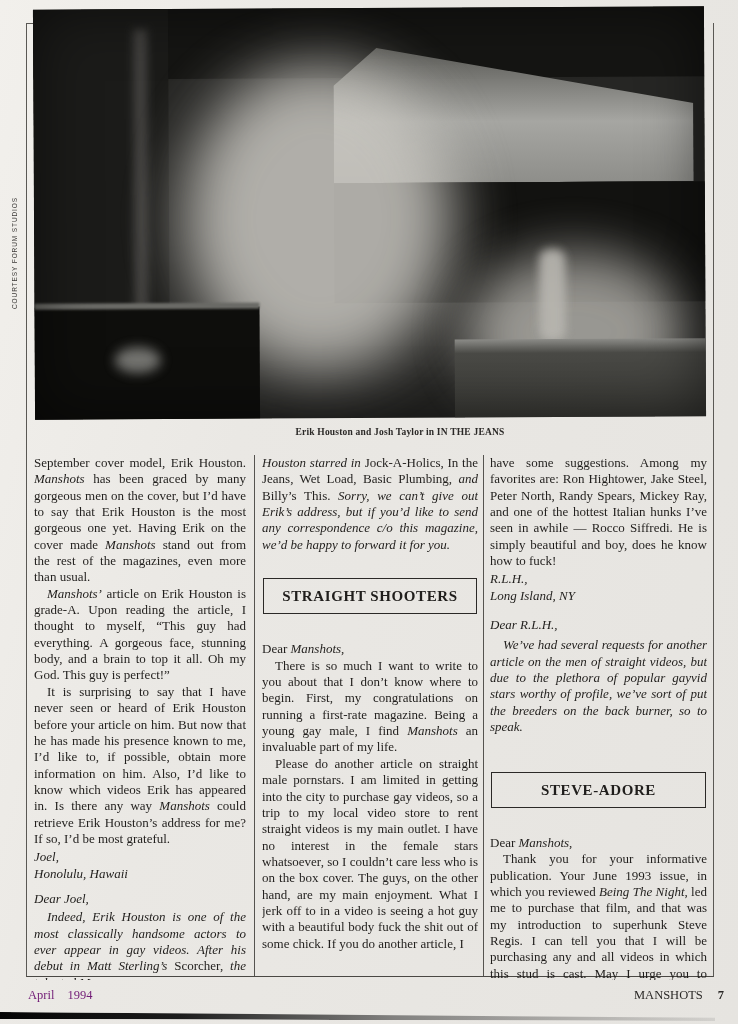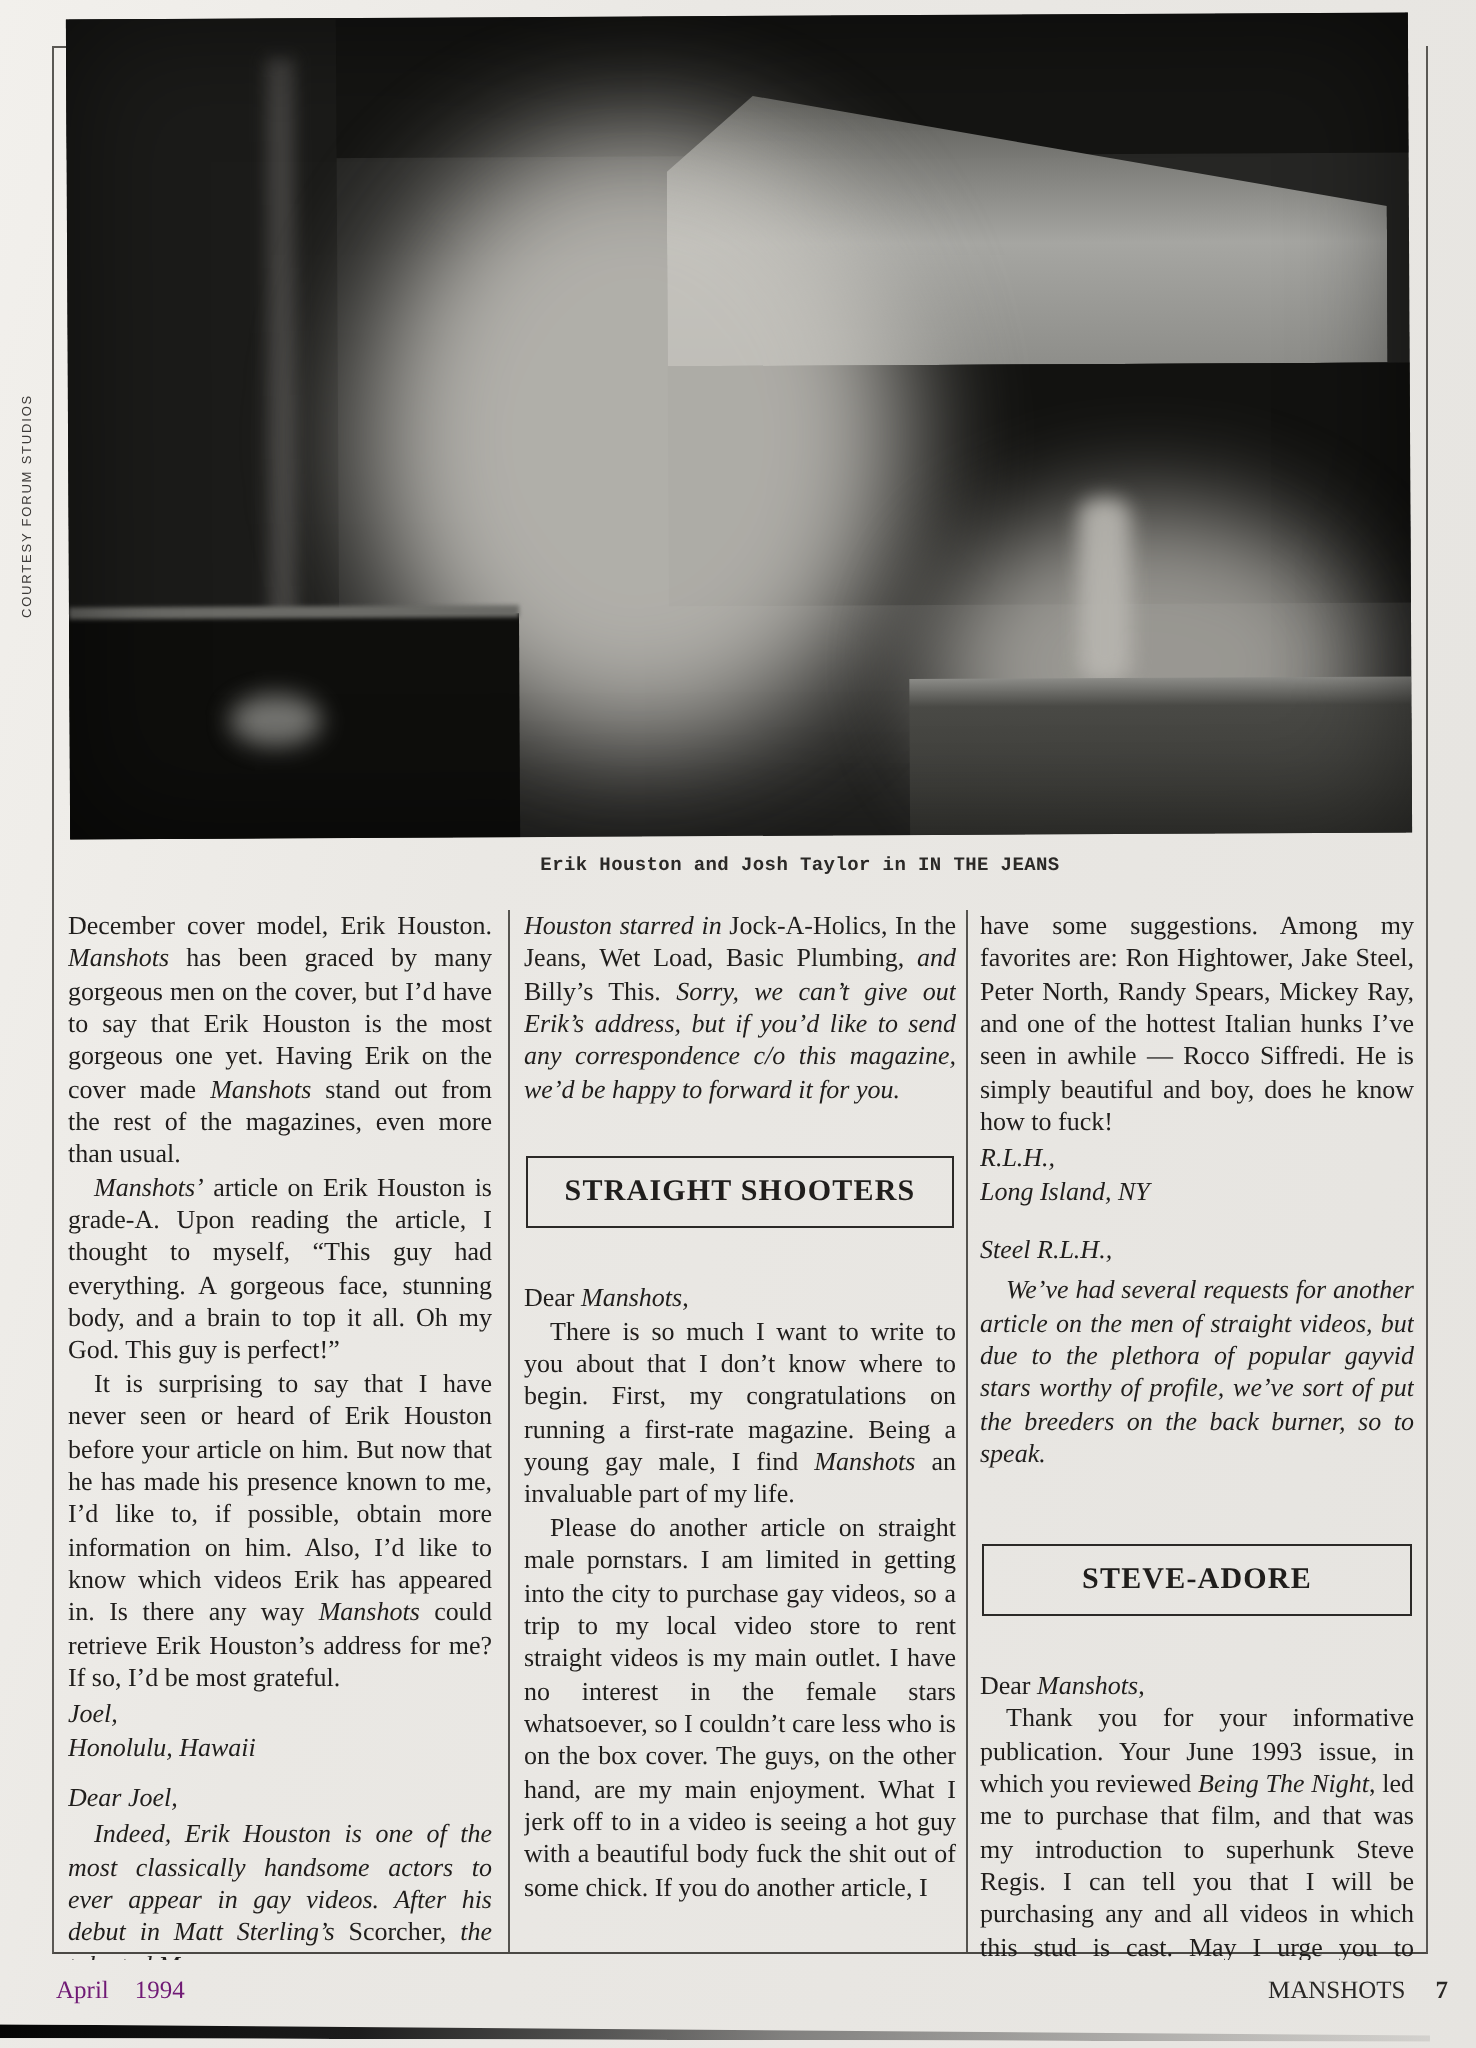--- a/index.html
+++ b/index.html
@@ -36,21 +36,21 @@
     background:#b8b6b0;filter:blur(5px);opacity:.9;}
   .ph-counterL{left:0;top:298px;width:225px;height:112px;background:#0e0e0c;}
   .ph-counterL-edge{left:0;top:294px;width:225px;height:6px;background:#6a6a66;filter:blur(1px);}
   .ph-reel{left:80px;top:338px;width:46px;height:26px;border-radius:50%;
     background:#8d8d89;filter:blur(6px);opacity:.8;}
   .ph-counterR{left:420px;top:332px;width:251px;height:78px;
     background:linear-gradient(180deg,#8b8b87 0,#4a4a46 14px,#3a3a36 100%);}
   .ph-vignette{left:0;top:0;width:100%;height:100%;box-shadow:inset 0 0 60px rgba(0,0,0,.55);}
   
   .caption{position:absolute;left:90px;top:427px;width:620px;text-align:center;
-    font-family:Liberation Mono, monospace;font-weight:bold;font-size:9.5px;
+    font-family:Liberation Serif, serif;font-weight:bold;font-size:9.5px;
     letter-spacing:.2px;color:#2b2927;}
   
   .col{position:absolute;top:455px;height:525px;overflow:hidden;
     font-size:13px;line-height:16.35px;}
   .col0{left:34px;width:212px;}
   .col1{left:262px;width:216px;}
   .col2{left:490px;width:217px;}
   .vsep{position:absolute;top:455px;width:1px;height:521px;background:#55534f;}
   .vsep0{left:254px;} .vsep1{left:483px;}
   .p{margin:0;text-align:justify;}
@@ -92,21 +92,21 @@
   <div class="ph ph-counterR"></div>
   <div class="ph ph-vignette"></div>
 </div>
 
 <div class="caption">Erik Houston and Josh Taylor in IN THE JEANS</div>
 
 <div class="vsep vsep0"></div>
 <div class="vsep vsep1"></div>
 
 <div class="col col0">
-    <p class="p"><span>December cover model, Erik Houston. </span><span class="i">Manshots</span><span> has been graced by many gorgeous men on the cover, but I’d have to say that Erik Houston is the most gorgeous one yet. Having Erik on the cover made </span><span class="i">Manshots</span><span> stand out from the rest of the magazines, even more than usual.</span></p>
+    <p class="p"><span>September cover model, Erik Houston. </span><span class="i">Manshots</span><span> has been graced by many gorgeous men on the cover, but I’d have to say that Erik Houston is the most gorgeous one yet. Having Erik on the cover made </span><span class="i">Manshots</span><span> stand out from the rest of the magazines, even more than usual.</span></p>
     <p class="p indent"><span class="i">Manshots’</span><span> article on Erik Houston is grade-A. Upon reading the article, I thought to myself, “This guy had everything. A gorgeous face, stunning body, and a brain to top it all. Oh my God. This guy is perfect!”</span></p>
     <p class="p indent"><span>It is surprising to say that I have never seen or heard of Erik Houston before your article on him. But now that he has made his presence known to me, I’d like to, if possible, obtain more information on him. Also, I’d like to know which videos Erik has appeared in. Is there any way </span><span class="i">Manshots</span><span> could retrieve Erik Houston’s address for me? If so, I’d be most grateful.</span></p>
     <div class="sig" style="margin-top: 2px;">
       <div>Joel,</div>
       <div>Honolulu, Hawaii</div>
     </div>
     <p class="p" style="margin-top: 9px;"><span class="i">Dear Joel,</span></p>
     <p class="p indent" style="margin-top: 2px;"><span class="i">Indeed, Erik Houston is one of the most classically handsome actors to ever appear in gay videos. After his debut in Matt Sterling’s </span><span>Scorcher,</span><span class="i"> the talented Mr.</span></p>
   </div>
 <div class="col col1">
@@ -115,21 +115,21 @@
     <p class="p"><span>Dear </span><span class="i">Manshots</span><span>,</span></p>
     <p class="p indent"><span>There is so much I want to write to you about that I don’t know where to begin. First, my congratulations on running a first-rate magazine. Being a young gay male, I find </span><span class="i">Manshots</span><span> an invaluable part of my life.</span></p>
     <p class="p indent"><span>Please do another article on straight male pornstars. I am limited in getting into the city to purchase gay videos, so a trip to my local video store to rent straight videos is my main outlet. I have no interest in the female stars whatsoever, so I couldn’t care less who is on the box cover. The guys, on the other hand, are my main enjoyment. What I jerk off to in a video is seeing a hot guy with a beautiful body fuck the shit out of some chick. If you do another article, I</span></p>
   </div>
 <div class="col col2">
     <p class="p"><span>have some suggestions. Among my favorites are: Ron Hightower, Jake Steel, Peter North, Randy Spears, Mickey Ray, and one of the hottest Italian hunks I’ve seen in awhile — Rocco Siffredi. He is simply beautiful and boy, does he know how to fuck!</span></p>
     <div class="sig" style="margin-top: 2px;">
       <div>R.L.H.,</div>
       <div>Long Island, NY</div>
     </div>
-    <p class="p" style="margin-top: 13px;"><span class="i">Steel R.L.H.,</span></p>
+    <p class="p" style="margin-top: 13px;"><span class="i">Dear R.L.H.,</span></p>
     <p class="p indent" style="margin-top: 4px;"><span class="i">We’ve had several requests for another article on the men of straight videos, but due to the plethora of popular gayvid stars worthy of profile, we’ve sort of put the breeders on the back burner, so to speak.</span></p>
     <div class="secbox" style="margin-top: 36px;"><span>STEVE-ADORE</span></div>
     <p class="p"><span>Dear </span><span class="i">Manshots</span><span>,</span></p>
     <p class="p indent"><span>Thank you for your informative publication. Your June 1993 issue, in which you reviewed </span><span class="i">Being The Night</span><span>, led me to purchase that film, and that was my introduction to superhunk Steve Regis. I can tell you that I will be purchasing any and all videos in which this stud is cast. May I urge you to feature an inter-</span></p>
   </div>
 
 <div class="footer-left">
   <span>April</span><span class="yr">1994</span>
 </div>
 <div class="footer-right">

